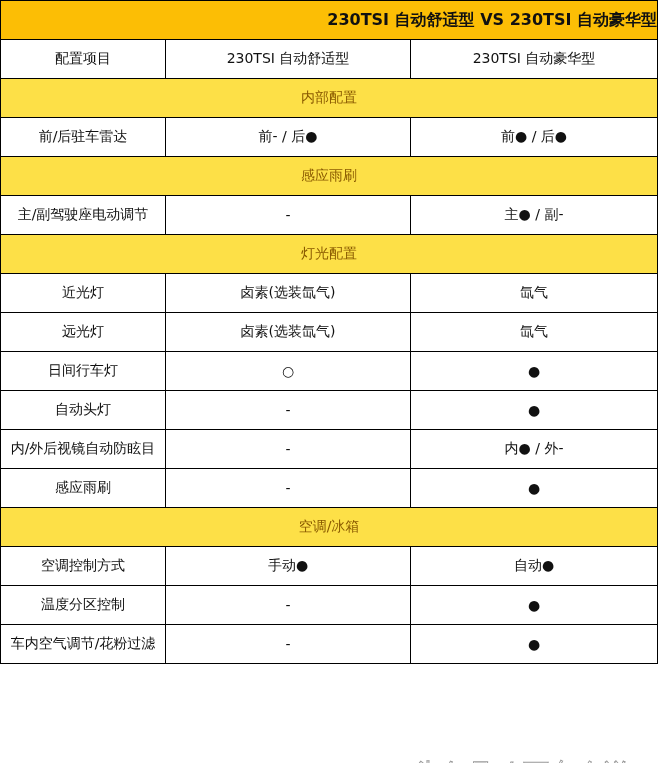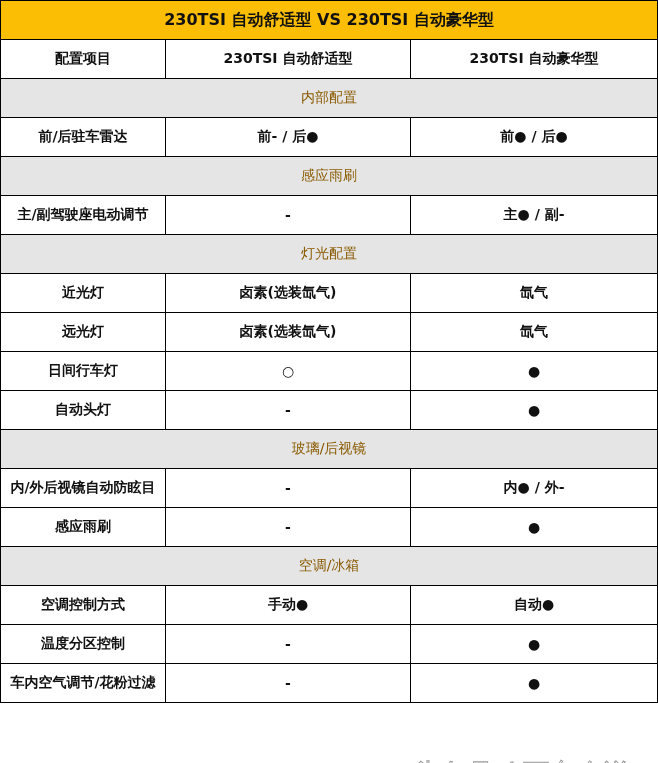--- a/index.html
+++ b/index.html
@@ -1,23 +1,23 @@
 <!DOCTYPE html>
 <html><head>
   <meta charset="utf-8">
   <style>
     html, body { margin: 0; padding: 0; background: #ffffff; }
     body { width: 658px; height: 763px; overflow: hidden; position: relative;
       font-family: "DejaVu Sans", "Liberation Sans", sans-serif; }
     table { border-collapse: collapse; width: 657px; table-layout: fixed; position: absolute; left: 0; top: 0; }
     td { border: 1.5px solid #000; height: 38px; padding: 0; text-align: center; vertical-align: middle;
       font-size: 14px; color: #111; white-space: nowrap; overflow: hidden; }
-    tr.title td { background: #fcbe05; font-weight: bold; font-size: 16px; color: #111; height: 38px; }
-    tr.section td { background: #e5e5e5; color: #8a5a00; font-size: 14px; }
-    tr.row td { background: #ffffff; font-weight: bold; }
+    tr.title td { background: #fcbe05; font-weight: bold; font-size: 16px; color: #111; height: 38px; text-align: right; }
+    tr.section td { background: #fde047; color: #8a5a00; font-size: 14px; }
+    tr.row td { background: #ffffff; }
     col.c1 { width: 165px; }
     col.c2 { width: 245px; }
     col.c3 { width: 247px; }
     .watermark { position: absolute; left: 414px; top: 756px; font-size: 26px; color: rgba(255,255,255,0.85);
       -webkit-text-stroke: 1px #9a9a9a; letter-spacing: 1px; pointer-events: none; font-family: "DejaVu Sans", sans-serif; }
   </style>
 </head>
 <body>
 
 <table>
@@ -71,23 +71,20 @@
       <td>日间行车灯</td>
       <td>○</td>
       <td>●</td>
     </tr>
     <tr class="row">
       <td>自动头灯</td>
       <td>-</td>
       <td>●</td>
     </tr>
 
-    <tr class="section">
-      <td colspan="3">玻璃/后视镜</td>
-    </tr>
     <tr class="row">
       <td>内/外后视镜自动防眩目</td>
       <td>-</td>
       <td>内● / 外-</td>
     </tr>
     <tr class="row">
       <td>感应雨刷</td>
       <td>-</td>
       <td>●</td>
     </tr>

